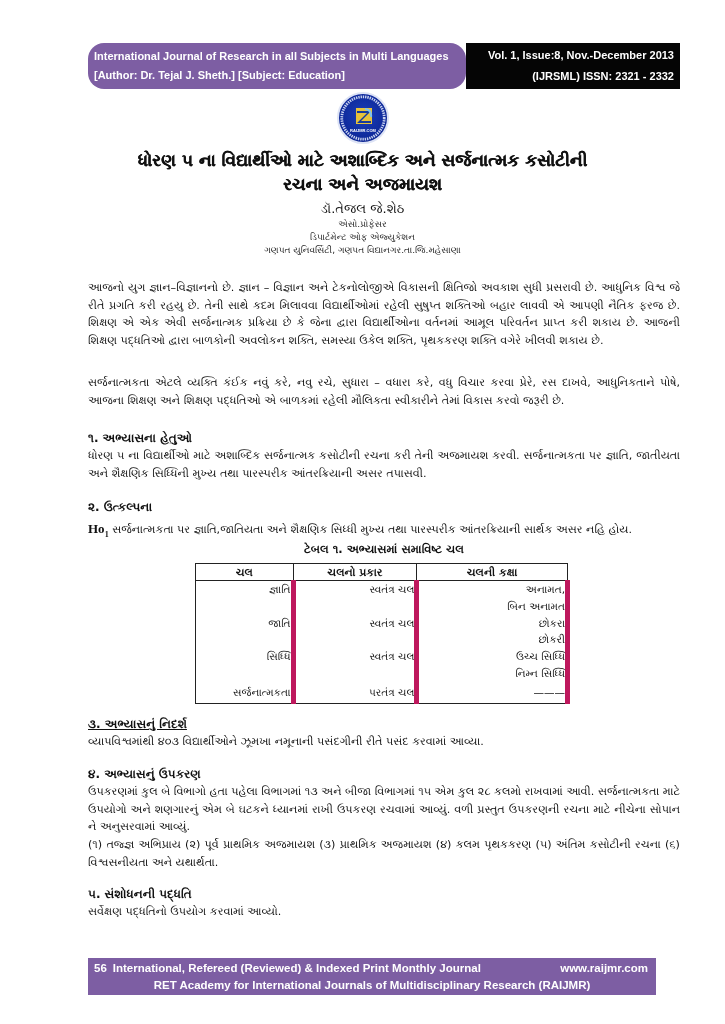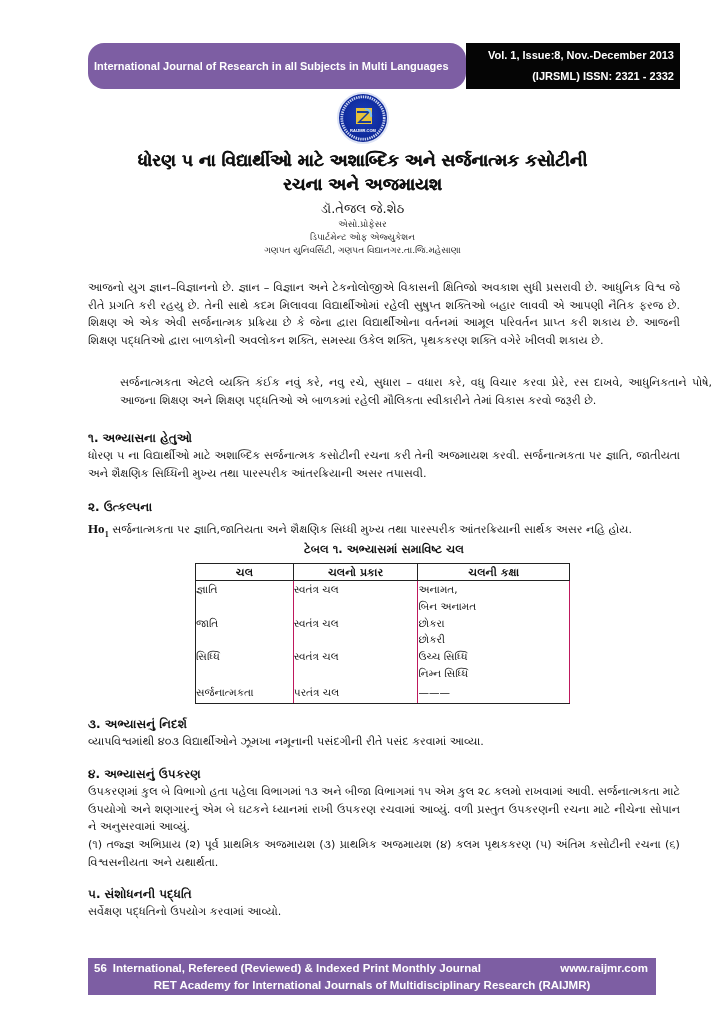--- a/index.html
+++ b/index.html
@@ -25,35 +25,36 @@
   .sec-head { position: absolute; left: 88px; font-size: 12px; font-weight: bold; line-height: 17px; color: #111; }
 
   .hyp { position: absolute; left: 88px; top: 520px; width: 600px; font-size: 11.2px; line-height: 17px; }
   .hyp .ho { font-family: "Liberation Serif", serif; font-weight: bold; font-size: 13px; }
   .hyp .ho sub { font-size: 8px; }
 
   .table-caption { position: absolute; left: 88px; top: 540px; width: 592px; text-align: center; font-size: 11.5px; font-weight: bold; line-height: 18px; }
 
   .var-table { position: absolute; left: 195px; top: 563px; width: 375px; border-collapse: collapse; font-size: 10.5px; padding-left: 24px; }
   .var-table th { border: 1px solid #222; font-weight: bold; height: 17px; text-align: center; font-size: 11px; }
-  .var-table td { border-left: 1px solid #222; border-right: 1px solid #be185d; text-align: left; vertical-align: top; line-height: 16.8px; padding: 0; }
+  .var-table td { border-left: 1px solid #222; border-right: 5px solid #be185d; text-align: right; vertical-align: top; line-height: 16.8px; padding: 0; }
   .var-table tr:last-child td { border-bottom: 1px solid #222; }
   .var-table col.c1 { width: 98px; } .var-table col.c2 { width: 125px; } .var-table col.c3 { width: 152px; }
 
   .footer { position: absolute; left: 88px; top: 958px; width: 568px; height: 37px; background: #7d5ea3; color: #fff; font-family: "Liberation Sans", sans-serif; font-weight: bold; font-size: 11.5px; }
   .footer .row1 { position: absolute; left: 6px; right: 8px; top: 3px; display: flex; justify-content: space-between; line-height: 15px; }
   .footer .row2 { position: absolute; left: 0; right: 0; top: 20px; text-align: center; line-height: 15px; }
   .footer .pgnum { margin-right: 6px; }
 </style>
 </head>
 <body>
 
 <div class="header">
   <div class="header-left">
     <div>International Journal of Research in all Subjects in Multi Languages</div>
+    <div>[Author: Dr. Tejal J. Sheth.] [Subject: Education]</div>
   </div>
   <div class="header-right">
     <div>Vol. 1, Issue:8, Nov.-December 2013</div>
     <div>(IJRSML)  ISSN: 2321 - 2332</div>
   </div>
 </div>
 
 <div class="logo">
   <svg class="ring-text" viewBox="0 0 52 52">
     <circle cx="26" cy="26" r="23" fill="none" stroke="#c9d3f0" stroke-width="3" stroke-dasharray="1.5 1"></circle>
@@ -72,21 +73,21 @@
 </div>
 
 <div class="author">
   <div class="name">ડૉ.તેજલ જે.શેઠ</div>
   <div class="aff">એસો.પ્રોફેસર</div>
   <div class="aff">ડિપાર્ટમેન્ટ ઓફ એજ્યુકેશન</div>
   <div class="aff">ગણપત યુનિવર્સિટી, ગણપત વિદ્યાનગર.તા.જિ.મહેસાણા</div>
 </div>
 
 <p class="para" style="top:279px;">આજનો યુગ જ્ઞાન–વિજ્ઞાનનો છે. જ્ઞાન – વિજ્ઞાન અને ટેકનોલોજીએ વિકાસની ક્ષિતિજો અવકાશ સુધી પ્રસરાવી છે. આધુનિક વિશ્વ જે રીતે પ્રગતિ કરી રહયુ છે. તેની સાથે કદમ મિલાવવા વિદ્યાર્થીઓમાં રહેલી સુષુપ્ત શક્તિઓ બહાર લાવવી એ આપણી નૈતિક ફરજ છે. શિક્ષણ એ એક એવી સર્જનાત્મક પ્રક્રિયા છે કે જેના દ્વારા વિદ્યાર્થીઓના વર્તનમાં આમૂલ પરિવર્તન પ્રાપ્ત કરી શકાય છે. આજની શિક્ષણ પદ્ધતિઓ દ્વારા બાળકોની અવલોકન શક્તિ, સમસ્યા ઉકેલ શક્તિ, પૃથકકરણ શક્તિ વગેરે ખીલવી શકાય છે.</p>
-<p class="para" style="top:374px;margin-left:32px;">સર્જનાત્મકતા એટલે વ્યક્તિ કંઈક નવું કરે, નવુ રચે, સુધારા – વધારા કરે, વધુ વિચાર કરવા પ્રેરે, રસ દાખવે, આધુનિકતાને પોષે, આજના શિક્ષણ અને શિક્ષણ પદ્ધતિઓ એ બાળકમાં રહેલી મૌલિકતા સ્વીકારીને તેમાં વિકાસ કરવો જરૂરી છે.</p>
+<p class="para" style="top:374px;">સર્જનાત્મકતા એટલે વ્યક્તિ કંઈક નવું કરે, નવુ રચે, સુધારા – વધારા કરે, વધુ વિચાર કરવા પ્રેરે, રસ દાખવે, આધુનિકતાને પોષે, આજના શિક્ષણ અને શિક્ષણ પદ્ધતિઓ એ બાળકમાં રહેલી મૌલિકતા સ્વીકારીને તેમાં વિકાસ કરવો જરૂરી છે.</p>
 
 <div class="sec-head" style="top:430px;">૧. અભ્યાસના હેતુઓ</div>
 <p class="para" style="top:447px;">ધોરણ ૫ ના વિદ્યાર્થીઓ માટે અશાબ્દિક સર્જનાત્મક કસોટીની રચના કરી તેની અજમાયશ કરવી. સર્જનાત્મકતા પર જ્ઞાતિ, જાતીયતા અને શૈક્ષણિક સિધ્ધિની મુખ્ય તથા પારસ્પરીક આંતરક્રિયાની અસર તપાસવી.</p>
 
 <div class="sec-head" style="top:499px;">૨.  ઉત્કલ્પના</div>
 <div class="hyp">
   <span class="ho"><span>Ho</span><sub>1</sub></span><span> સર્જનાત્મકતા પર જ્ઞાતિ,જાતિયતા અને શૈક્ષણિક સિધ્ધી મુખ્ય તથા પારસ્પરીક આંતરક્રિયાની સાર્થક અસર નહિ હોય.</span>
 </div>
 
 <div class="table-caption">ટેબલ ૧. અભ્યાસમાં સમાવિષ્ટ ચલ</div>
@@ -131,21 +132,21 @@
     <tr>
       <td style="padding-top:2px;padding-bottom:2px;">સર્જનાત્મકતા</td>
       <td style="padding-top:2px;padding-bottom:2px;">પરતંત્ર ચલ</td>
       <td style="padding-top:2px;padding-bottom:2px;">
           <div>———</div>
         </td>
     </tr>
   </tbody>
 </table>
 
-<div class="sec-head" style="top:716px;">૩.  અભ્યાસનું નિદર્શ</div>
+<div class="sec-head" style="top:716px;text-decoration:underline;">૩.  અભ્યાસનું નિદર્શ</div>
 <p class="para" style="top:733px;">વ્યાપવિશ્વમાંથી ૪૦૩ વિદ્યાર્થીઓને ઝૂમખા નમૂનાની પસંદગીની રીતે પસંદ કરવામાં આવ્યા.</p>
 
 <div class="sec-head" style="top:766px;">૪.  અભ્યાસનું ઉપકરણ</div>
 <p class="para" style="top:783px;">ઉપકરણમાં કુલ બે વિભાગો હતા પહેલા વિભાગમાં ૧૩ અને બીજા વિભાગમાં ૧૫ એમ કુલ ૨૮ કલમો રાખવામાં આવી. સર્જનાત્મકતા માટે ઉપયોગો અને શણગારનું એમ બે ઘટકને ધ્યાનમાં રાખી ઉપકરણ રચવામાં આવ્યું. વળી પ્રસ્તુત ઉપકરણની રચના માટે નીચેના સોપાન ને અનુસરવામાં આવ્યું.</p>
 <p class="para" style="top:836px;">(૧) તજ્જ્ઞ અભિપ્રાય (૨) પૂર્વ પ્રાથમિક અજમાયશ (૩) પ્રાથમિક અજમાયશ (૪) કલમ પૃથકકરણ (૫) અંતિમ કસોટીની રચના (૬) વિશ્વસનીયતા અને યથાર્થતા.</p>
 
 <div class="sec-head" style="top:886px;">૫.  સંશોધનની પદ્ધતિ</div>
 <p class="para" style="top:903px;">સર્વેક્ષણ પદ્ધતિનો ઉપયોગ કરવામાં આવ્યો.</p>
 
 <div class="footer">

